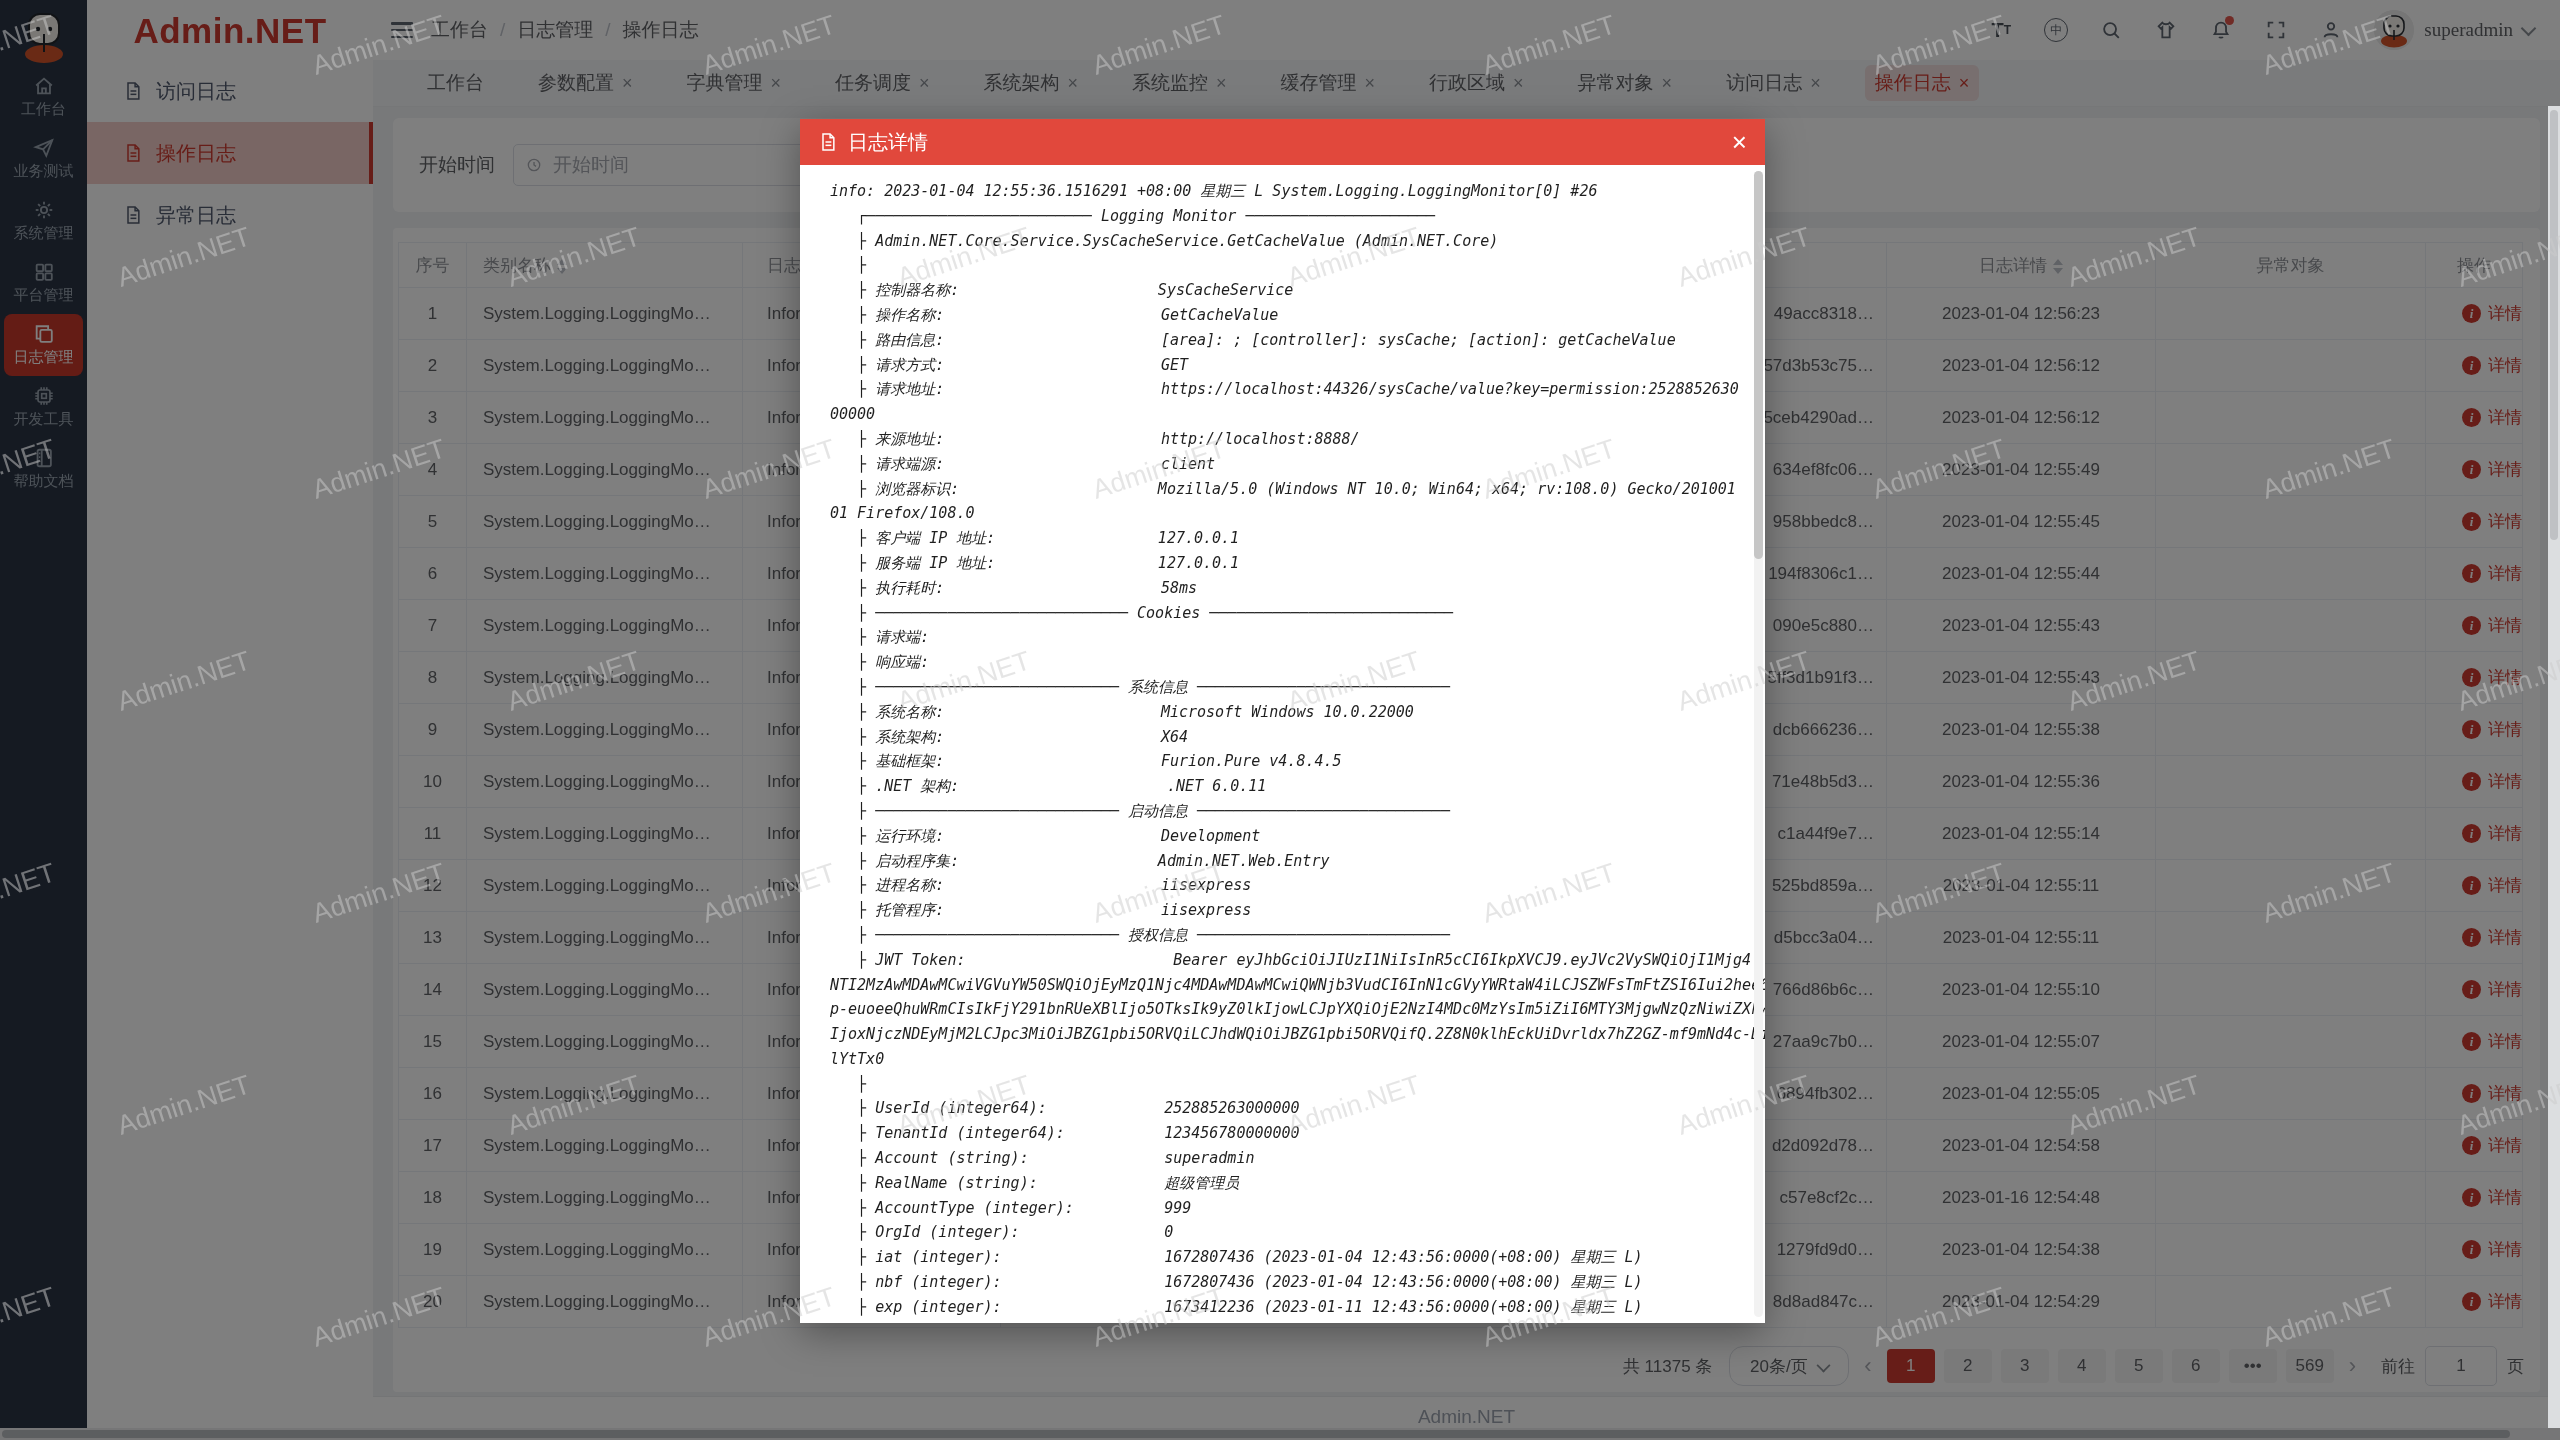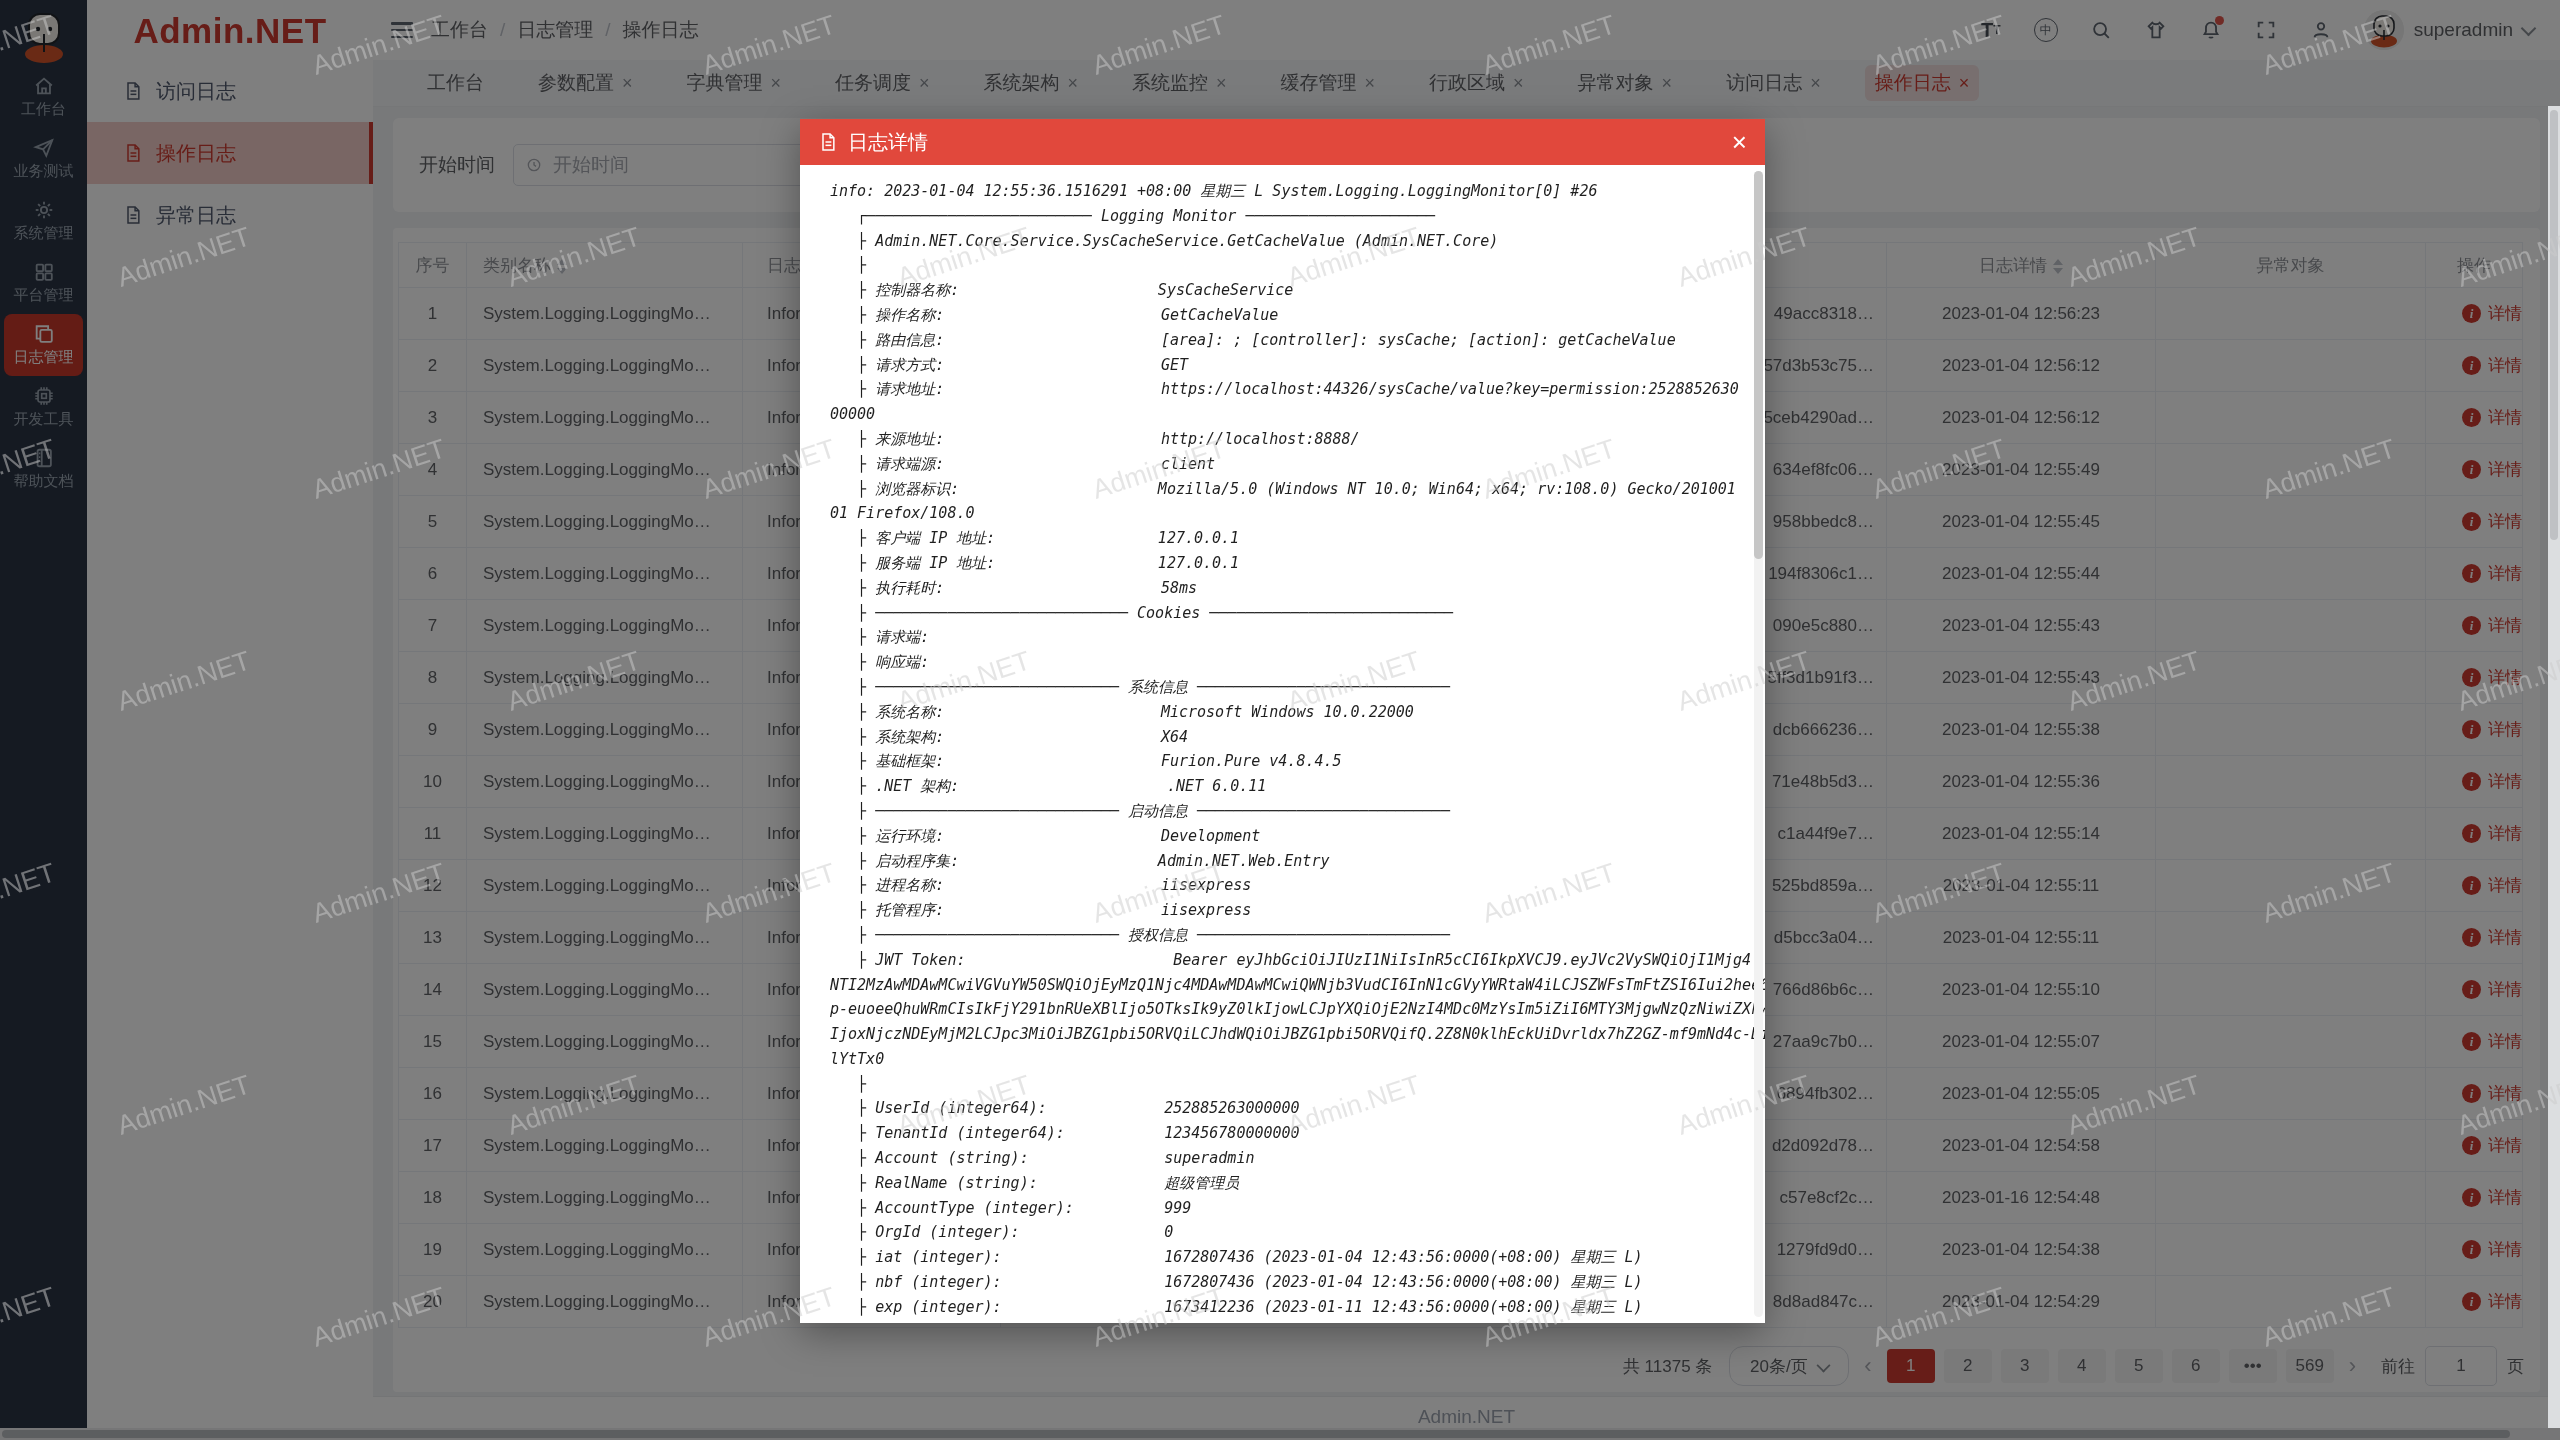--- a/index.html
+++ b/index.html
@@ -34,21 +34,21 @@
   .nav-tools{margin-left:auto;display:flex;align-items:center;gap:31px;margin-right:26px;color:#5f6670;}
   .tool{width:24px;height:24px;position:relative;cursor:pointer;display:flex;align-items:center;justify-content:center;}
   .tool svg{width:22px;height:22px;}
   .fontsize-glyph{font-weight:700;font-size:20px;color:#4a5058;}
   .fontsize-glyph small{font-size:12px;font-weight:700;}
   .lang-circle{width:22px;height:22px;border:1.8px solid #5f6670;border-radius:50%;
                display:flex;align-items:center;justify-content:center;font-size:12px;color:#5f6670;}
   .badge-dot{position:absolute;top:-2px;right:-1px;width:9px;height:9px;border-radius:50%;background:#e2574c;}
   .user-box{display:flex;align-items:center;gap:10px;cursor:pointer;}
   .avatar{width:40px;height:40px;border-radius:50%;overflow:hidden;background:#ececec;}
-  .username{font-size:19px;color:#606266;}
+  .username{font-size:19px;color:#606266;font-family:Liberation Serif, serif;}
   .chev{width:9px;height:9px;border-right:2px solid #8b9097;border-bottom:2px solid #8b9097;
         transform:rotate(45deg);margin-top:-4px;}
   
   .tabbar{position:absolute;left:373px;top:60px;right:0;height:46px;background:#f5f6f8;z-index:1;
           display:flex;align-items:center;padding-left:44px;gap:34px;border-bottom:1px solid #eceef1;}
   .tab{display:flex;align-items:center;gap:8px;font-size:19px;color:#606266;cursor:pointer;
        padding:5px 10px;border-radius:6px;white-space:nowrap;}
   .tab .tab-close{font-size:18px;color:#8b9097;line-height:1;}
   .tab.active{background:rgba(207,59,48,.13);color:#cf3b30;}
   .tab.active .tab-close{color:#cf3b30;}

